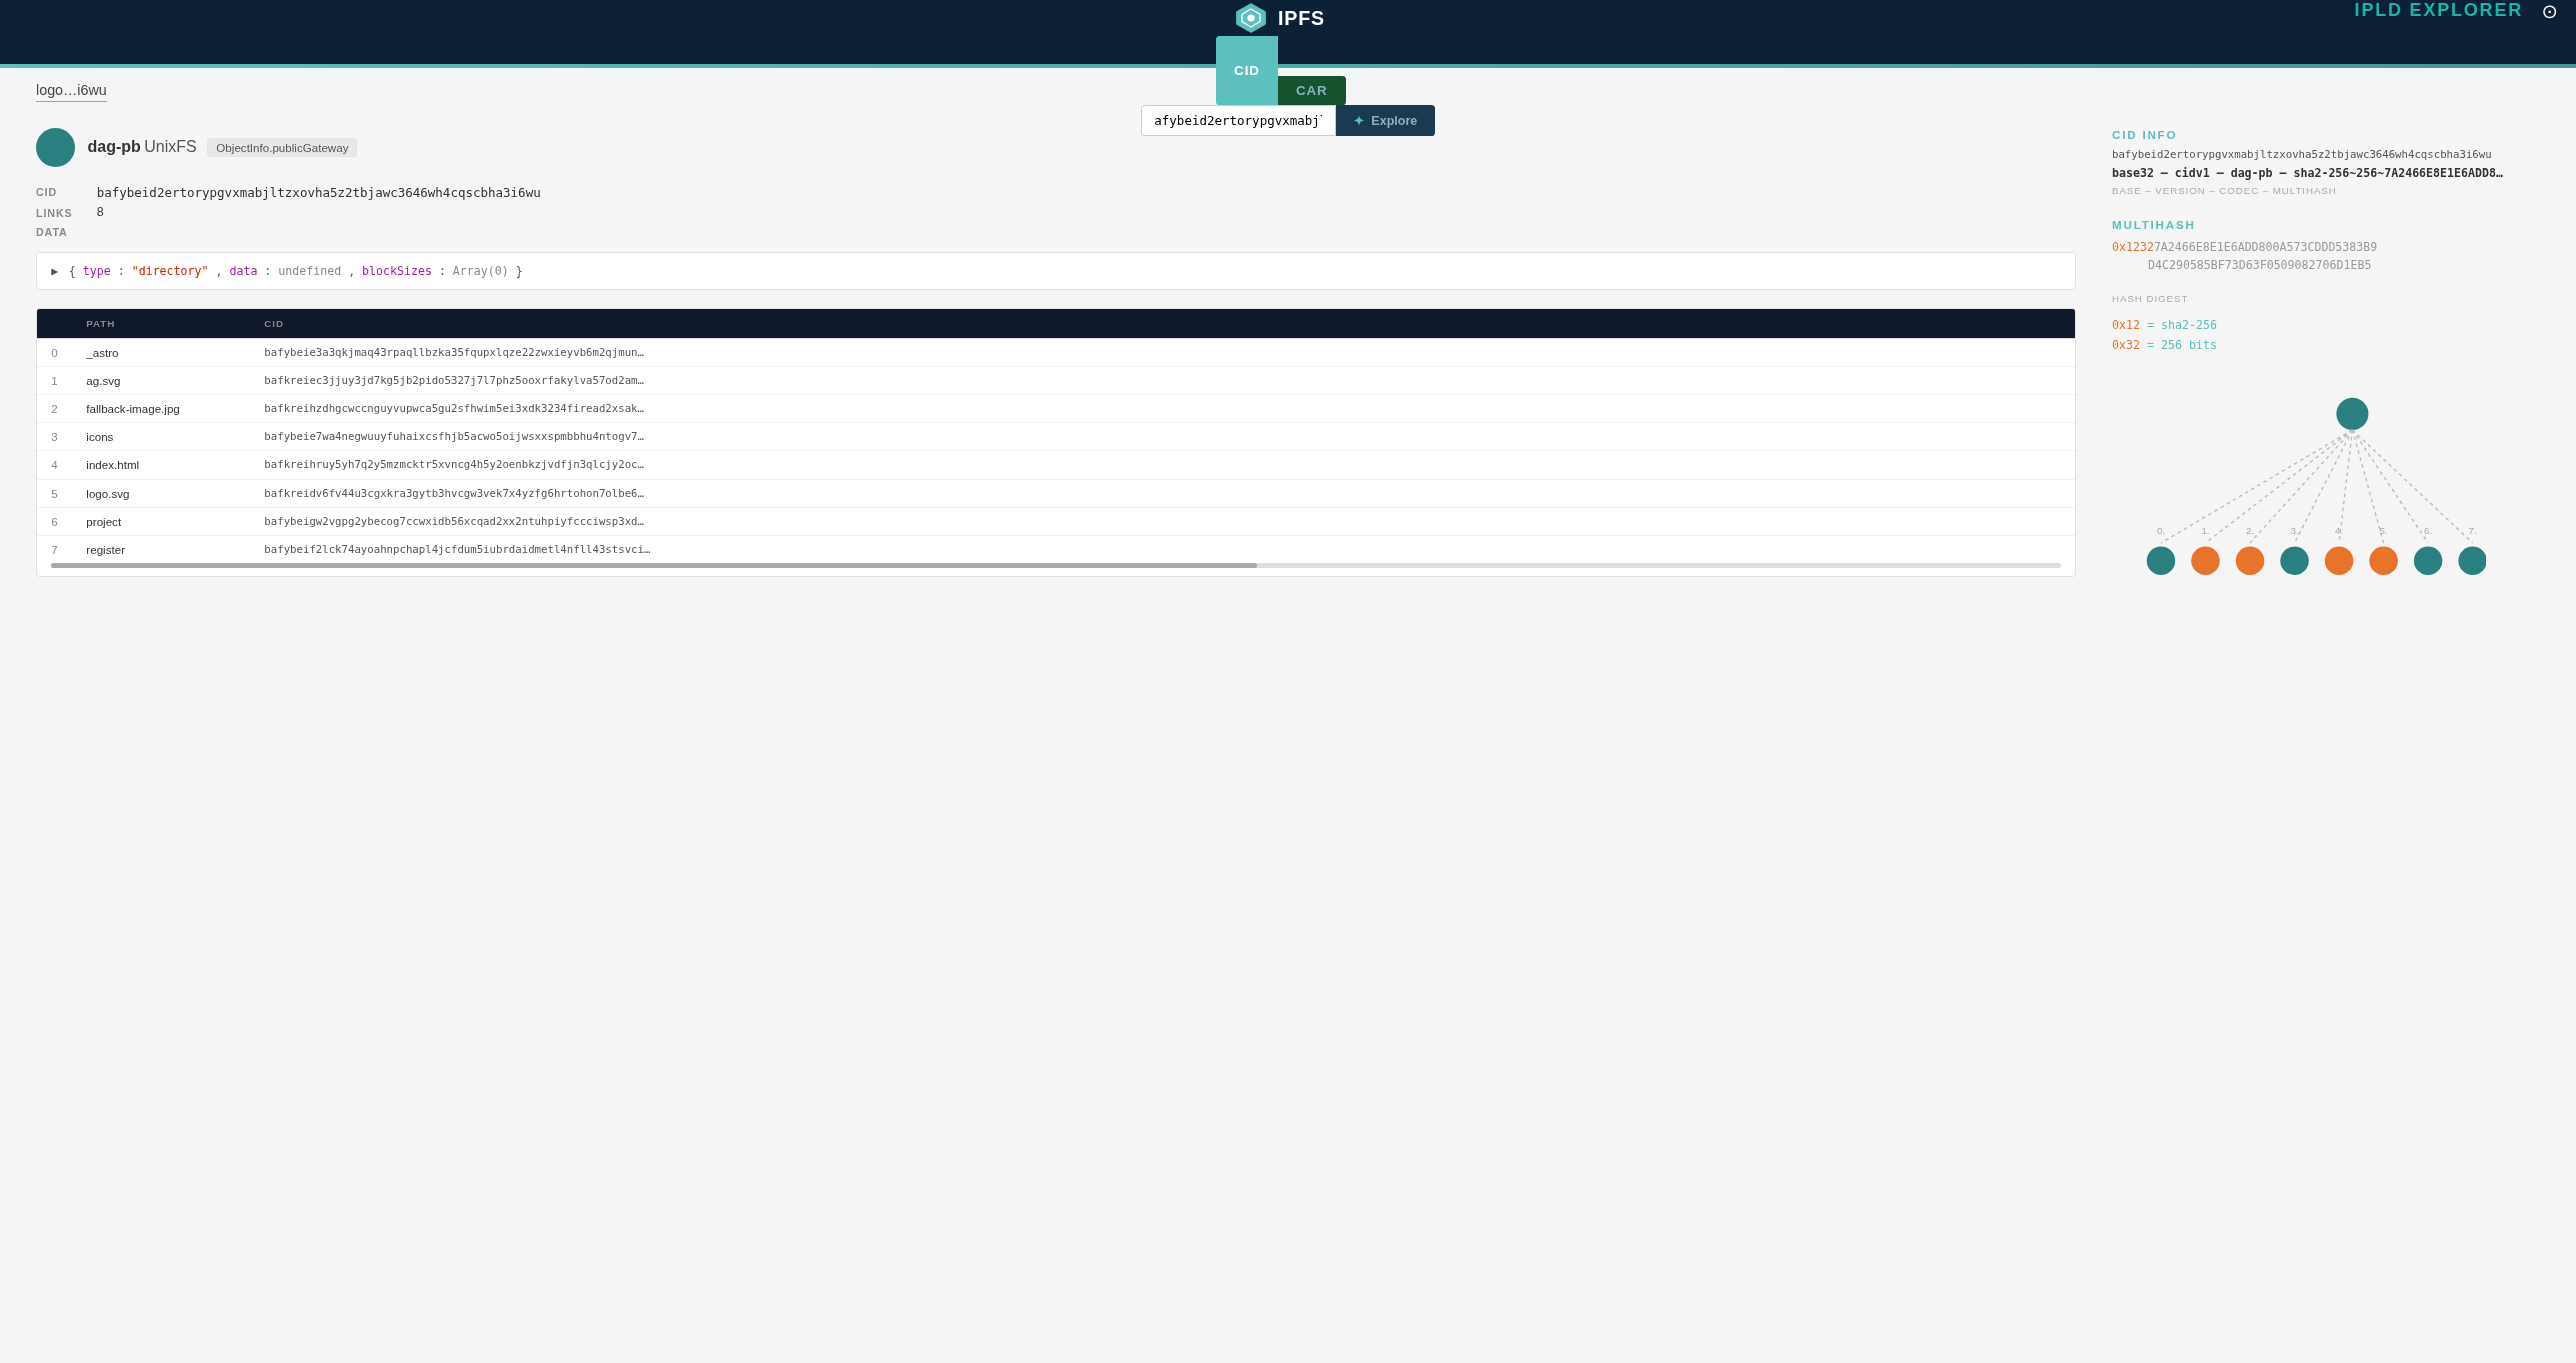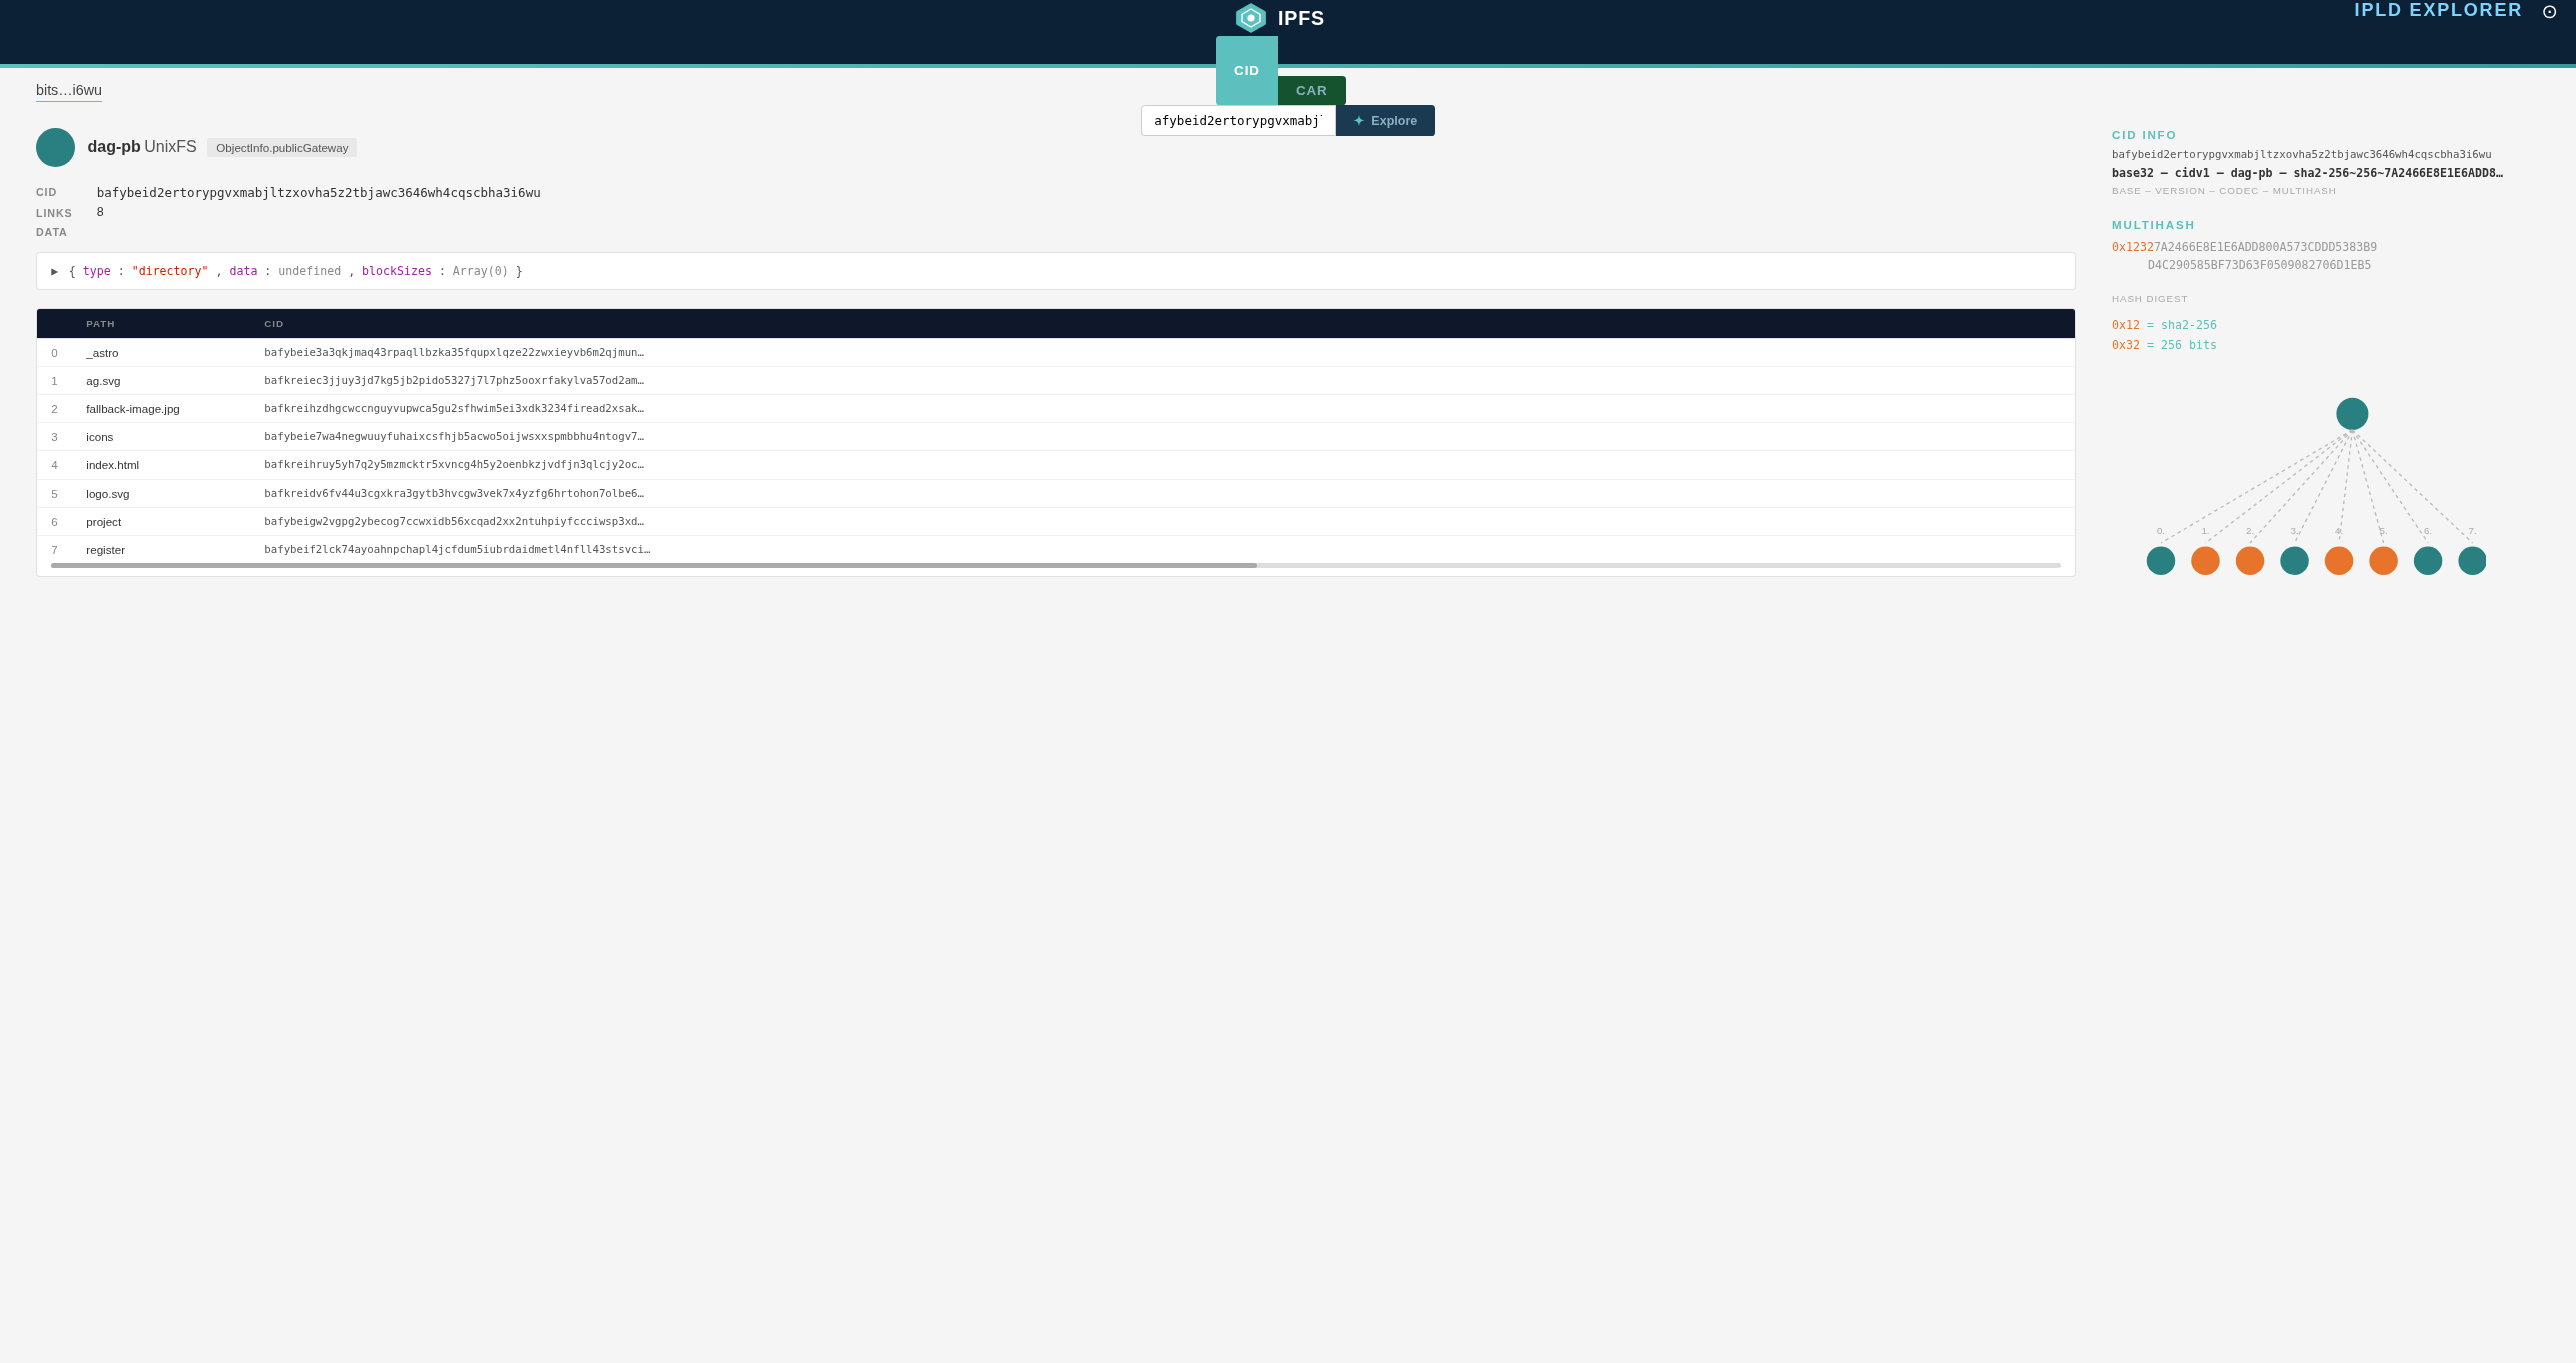--- a/index.html
+++ b/index.html
@@ -81,21 +81,21 @@
       gap: 7.1px;
       font-size: 12.5px;
       font-weight: 600;
     }
     .explore-btn .explore-icon {
       color: #5bc0be;
     }
     .header-title {
       position: absolute;
       right: 53px;
-      color: #7dd3fc;
+      color: #14b8a6;
       font-size: 18px;
       font-weight: bold;
       letter-spacing: 1.8px;
     }
     .github-icon {
       position: absolute;
       right: 18px;
       color: white;
       font-size: 19.6px;
     }
@@ -382,21 +382,21 @@
       <span>Explore</span>
     </button>
   </div>
   <span class="header-title">IPLD EXPLORER</span>
   <span class="github-icon">⊙</span>
 </header>
 
 <div class="accent-bar"></div>
 
 <div class="breadcrumb-area">
-  <span class="breadcrumb-text">bits…i6wu</span>
+  <span class="breadcrumb-text">logo…i6wu</span>
 </div>
 
 <div class="main-content">
 
   <div class="left-panel">
 
     <div class="node-header">
       <div class="node-circle"></div>
       <div>
         <span class="node-type">dag-pb</span>

